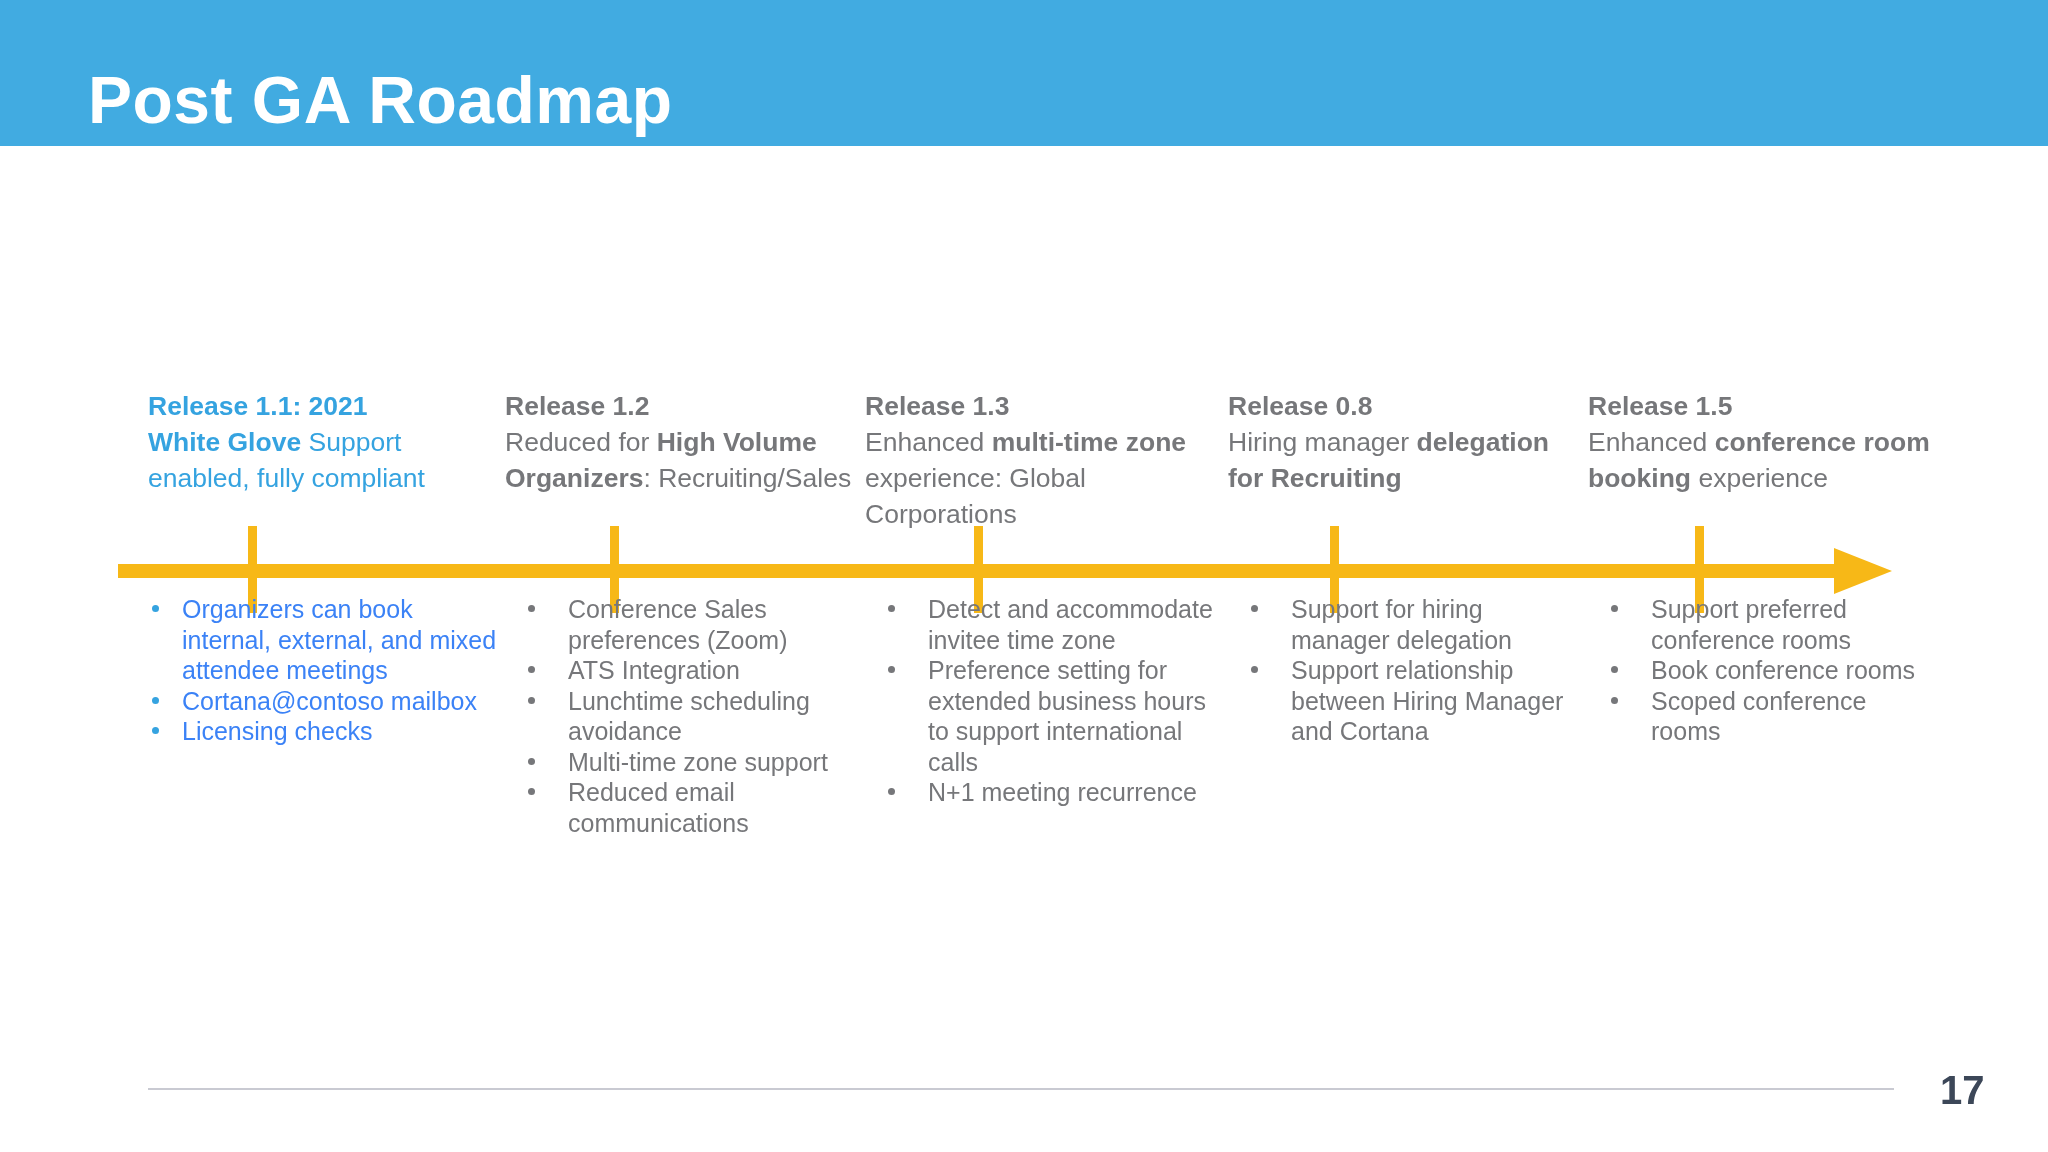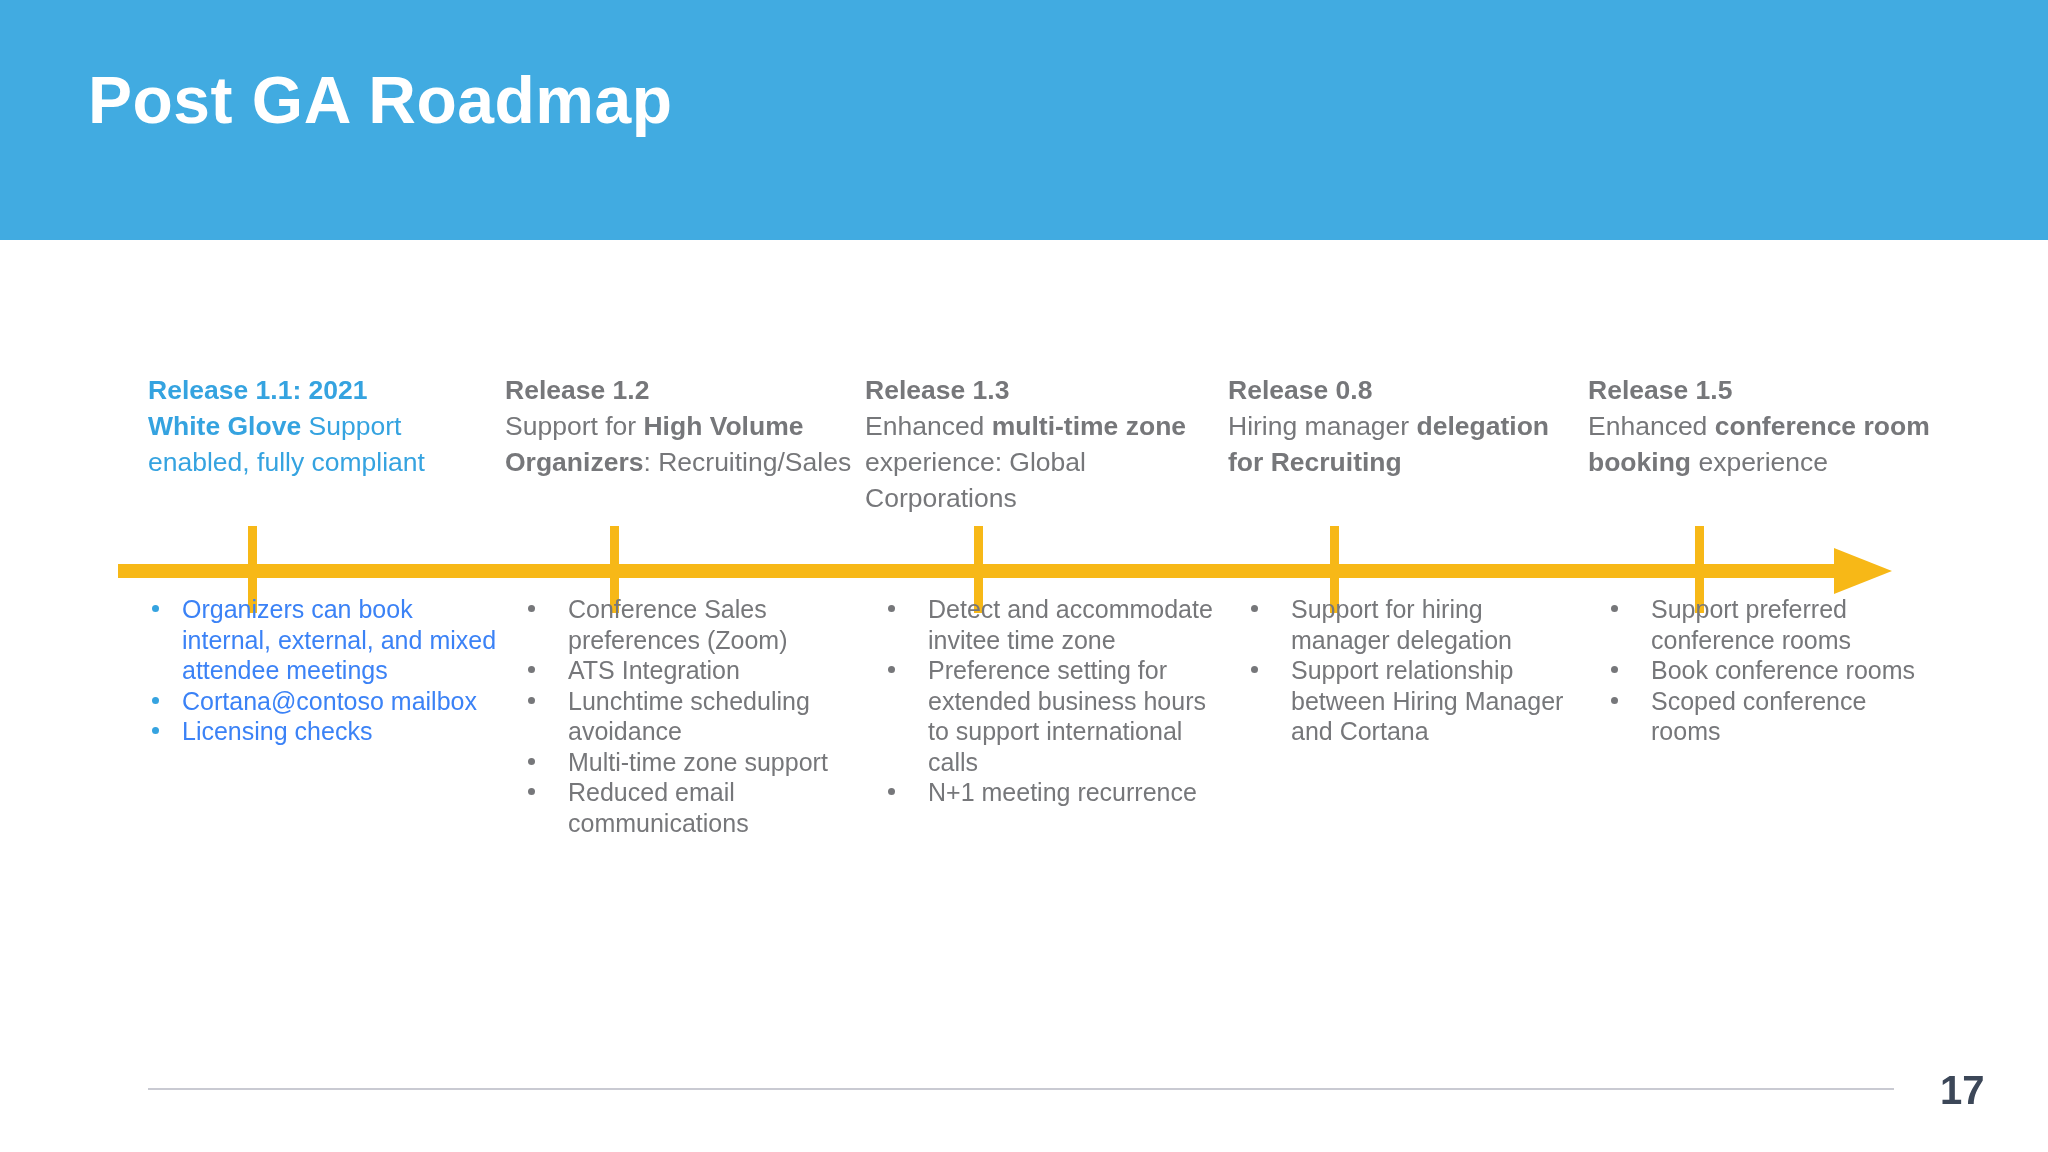--- a/index.html
+++ b/index.html
@@ -21,21 +21,21 @@
     height: 1152px;
     background: #ffffff;
   }
 
   
   .header-band {
     position: absolute;
     left: 0;
     top: 0;
     width: 2048px;
-    height: 240px;
+    height: 146px;
     background: #41abe1;
     text-align: right;
   }
   .slide-title {
     position: absolute;
     left: 88px;
     top: 62px;
     font-size: 66px;
     font-weight: bold;
     color: #ffffff;
@@ -88,20 +88,21 @@
   .col {
     position: absolute;
     top: 372px;
     width: 352px;
   }
   .col-head {
     font-size: 26.5px;
     line-height: 36px;
     color: #76777a;
     font-weight: normal;
+    margin-top: 16px;
   }
   .col-head b {
     font-weight: bold;
   }
   .col-1 .col-head {
     color: #35a3e0;
   }
   .bullets {
     position: absolute;
     top: 222px;
@@ -177,21 +178,21 @@
   <div class="columns">
       <div class="col col-1" style="left: 148px;">
         <div class="col-head"><b>Release 1.1: 2021</b><br><b>White Glove </b><span>Support enabled, fully compliant</span></div>
         <ul class="bullets">
           <li><span class="dot"></span><span>Organizers can book internal, external, and mixed attendee meetings</span></li>
           <li><span class="dot"></span><span>Cortana@contoso mailbox</span></li>
           <li><span class="dot"></span><span>Licensing checks</span></li>
         </ul>
       </div>
       <div class="col col-2" style="left: 505px;">
-        <div class="col-head"><b>Release 1.2</b><br><span>Support for </span><b>High Volume Organizers</b><span>: Recruiting/Sales</span></div>
+        <div class="col-head"><b>Release 1.2</b><br><span>Reduced for </span><b>High Volume Organizers</b><span>: Recruiting/Sales</span></div>
         <ul class="bullets">
           <li><span class="dot"></span><span>Conference Sales preferences (Zoom)</span></li>
           <li><span class="dot"></span><span>ATS Integration</span></li>
           <li><span class="dot"></span><span>Lunchtime scheduling avoidance</span></li>
           <li><span class="dot"></span><span>Multi-time zone support</span></li>
           <li><span class="dot"></span><span>Reduced email communications</span></li>
         </ul>
       </div>
       <div class="col col-3" style="left: 865px;">
         <div class="col-head"><b>Release 1.3</b><br><span>Enhanced </span><b>multi-time zone</b><span> experience: Global Corporations</span></div>

